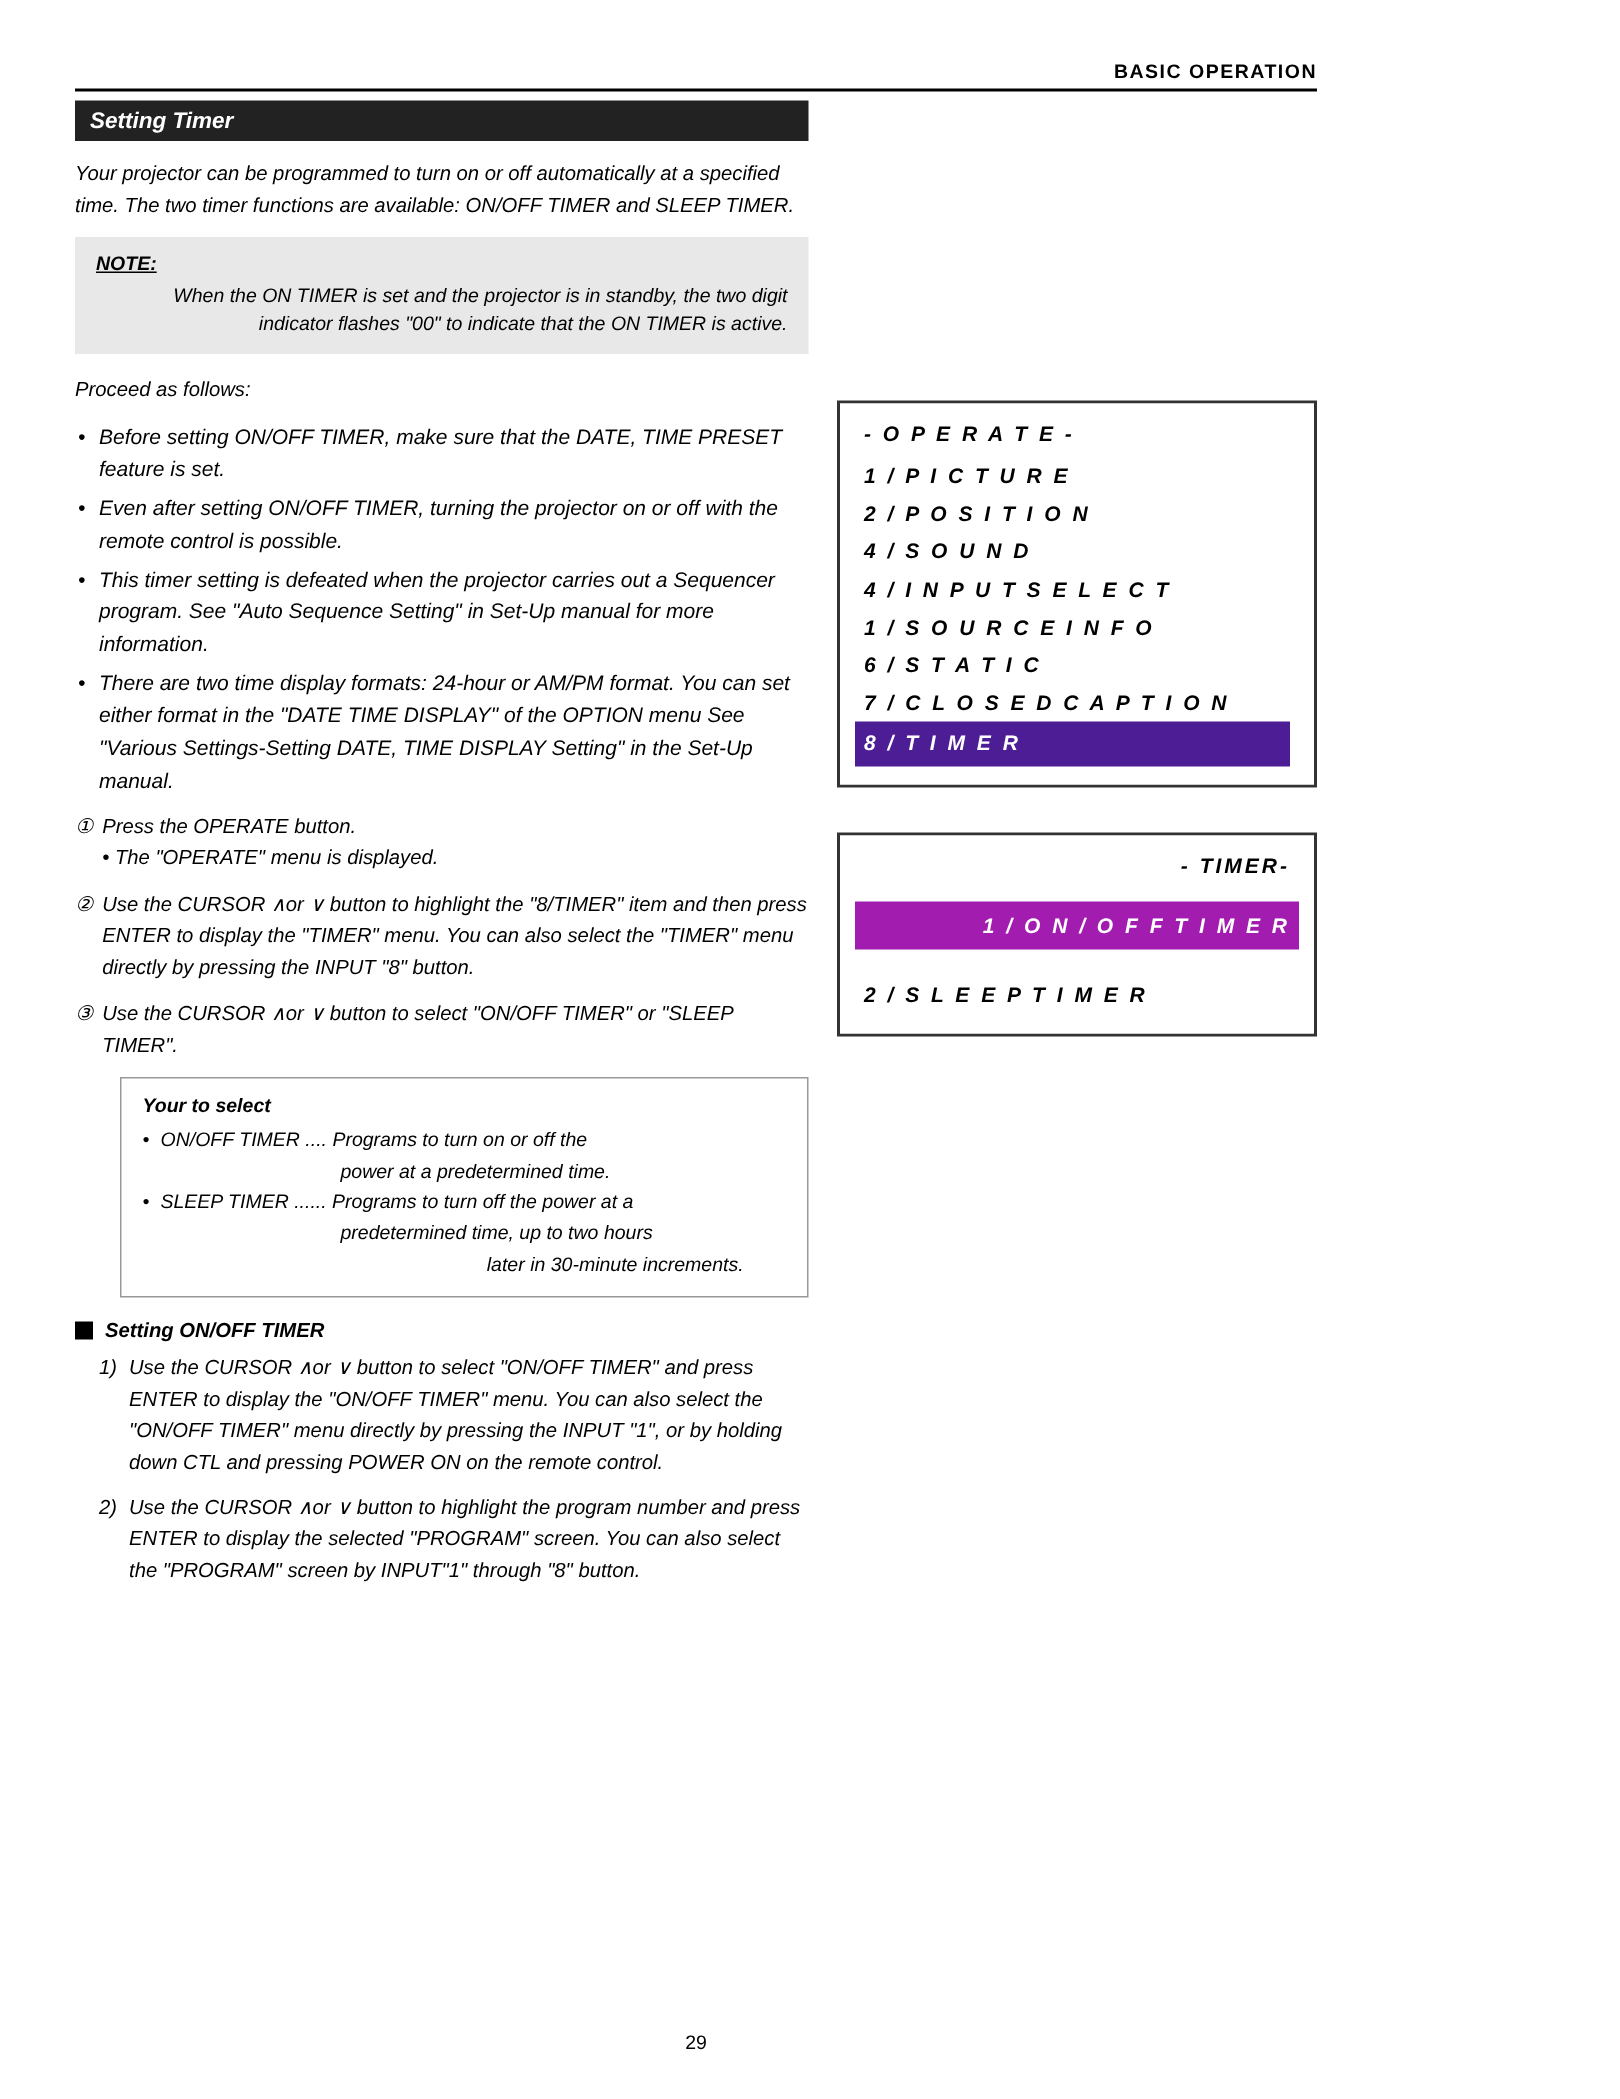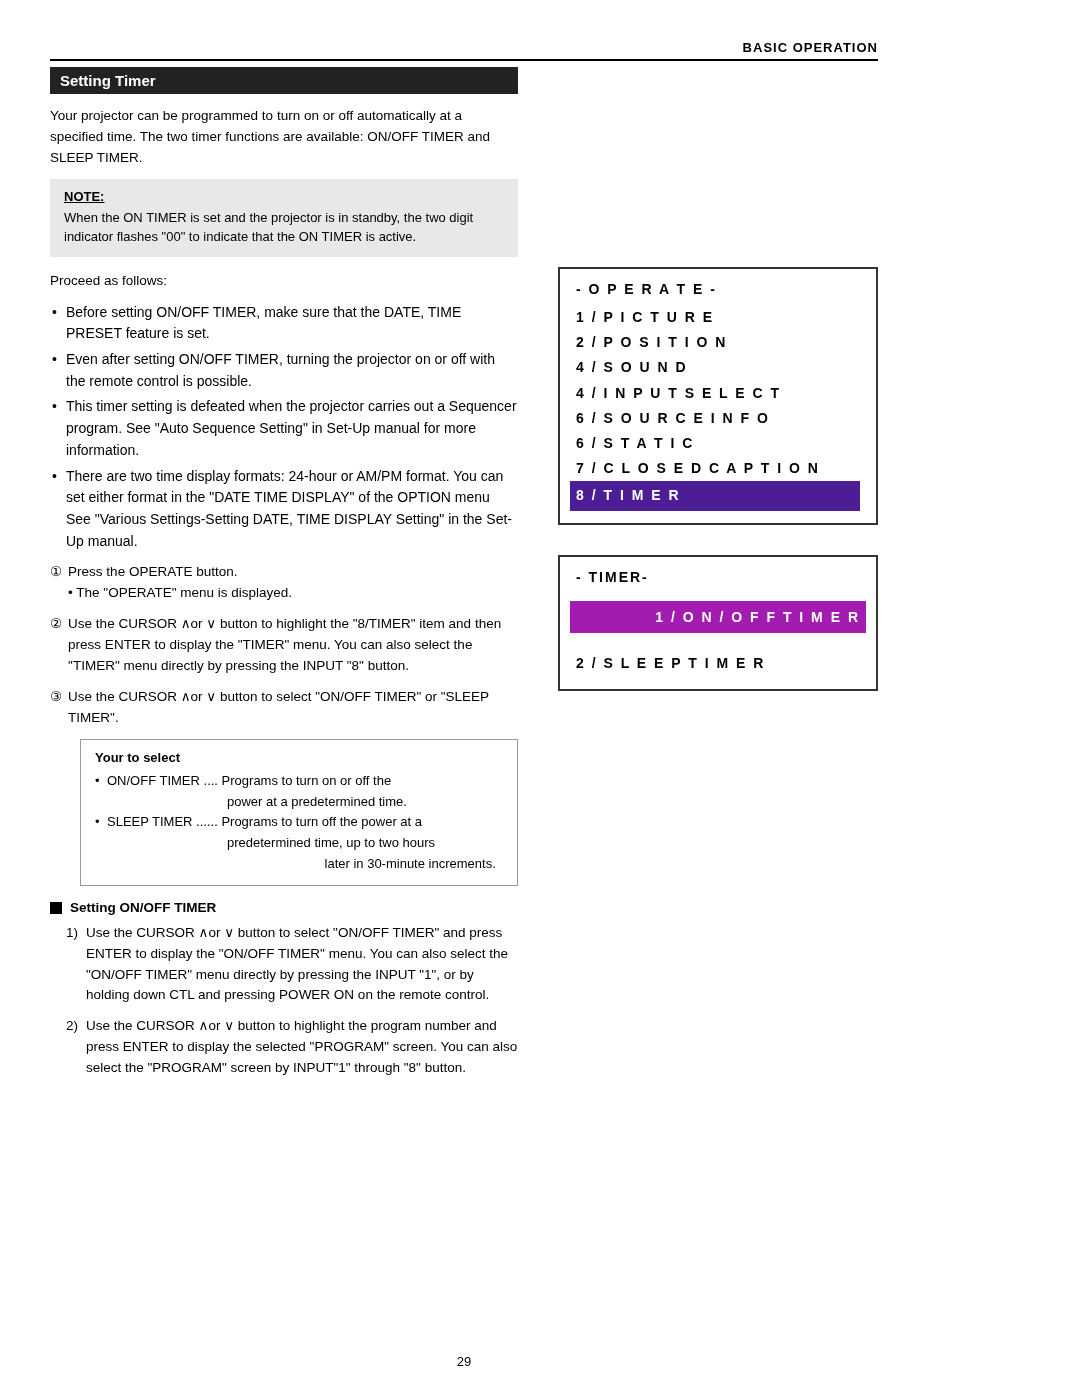--- a/index.html
+++ b/index.html
@@ -30,22 +30,23 @@
     }
     .header-title {
       font-size: 13px;
       font-weight: bold;
       letter-spacing: 1px;
     }
 
     
     .main-layout {
       display: flex;
-      gap: 40px;
+      gap: 19px;
       margin-top: 0px;
+      font-style: italic;
     }
 
     .left-column {
       flex: 1;
       max-width: 580px;
     }
 
     .right-column {
       width: 320px;
       flex-shrink: 0;
@@ -77,20 +78,21 @@
     }
     .note-label {
       font-size: 13px;
       font-weight: bold;
       text-decoration: underline;
       margin-bottom: 4px;
     }
     .note-text {
       font-size: 13px;
       line-height: 1.5;
+      text-align: right;
     }
 
     
     .bullet-list {
       margin: 0 0 10px 0;
       padding: 0;
       list-style: none;
     }
     .bullet-list li {
       font-size: 14px;
@@ -227,21 +229,21 @@
       margin-left: -6px;
       display: inline-block;
       width: calc(100% + 6px);
     }
 
     .timer-menu-header {
       font-size: 14px;
       font-weight: bold;
       letter-spacing: 2px;
       margin-bottom: 8px;
-      text-align: left;
+      text-align: right;
     }
     .timer-menu-item {
       font-size: 14px;
       font-weight: bold;
       letter-spacing: 2px;
       line-height: 2;
       text-align: left;
     }
     .timer-menu-item.highlighted {
       background: #a21caf;
@@ -348,21 +350,21 @@
       <div class="right-spacer"></div>
       <div class="right-spacer"></div>
 
       <div class="menu-box">
         <div class="menu-box-inner">
           <div class="menu-header-row">- O P E R A T E -</div>
           <div class="menu-item">1 /  P I C T U R E</div>
           <div class="menu-item">2 /  P O S I T I O N</div>
           <div class="menu-item">4 /  S O U N D</div>
           <div class="menu-item">4 /  I N P U T  S E L E C T</div>
-          <div class="menu-item">6 /  S O U R C E  I N F O</div>
+          <div class="menu-item">1 /  S O U R C E  I N F O</div>
           <div class="menu-item">6 /  S T A T I C</div>
           <div class="menu-item">7 /  C L O S E D  C A P T I O N</div>
           <div class="menu-item highlighted">8 /  T I M E R</div>
         </div>
       </div>
 
       <div class="menu-box">
         <div class="menu-box-inner">
           <div class="timer-menu-header">- TIMER-</div>
           <div class="timer-menu-item highlighted">1 / O N  /  O F F  T I M E R</div>

